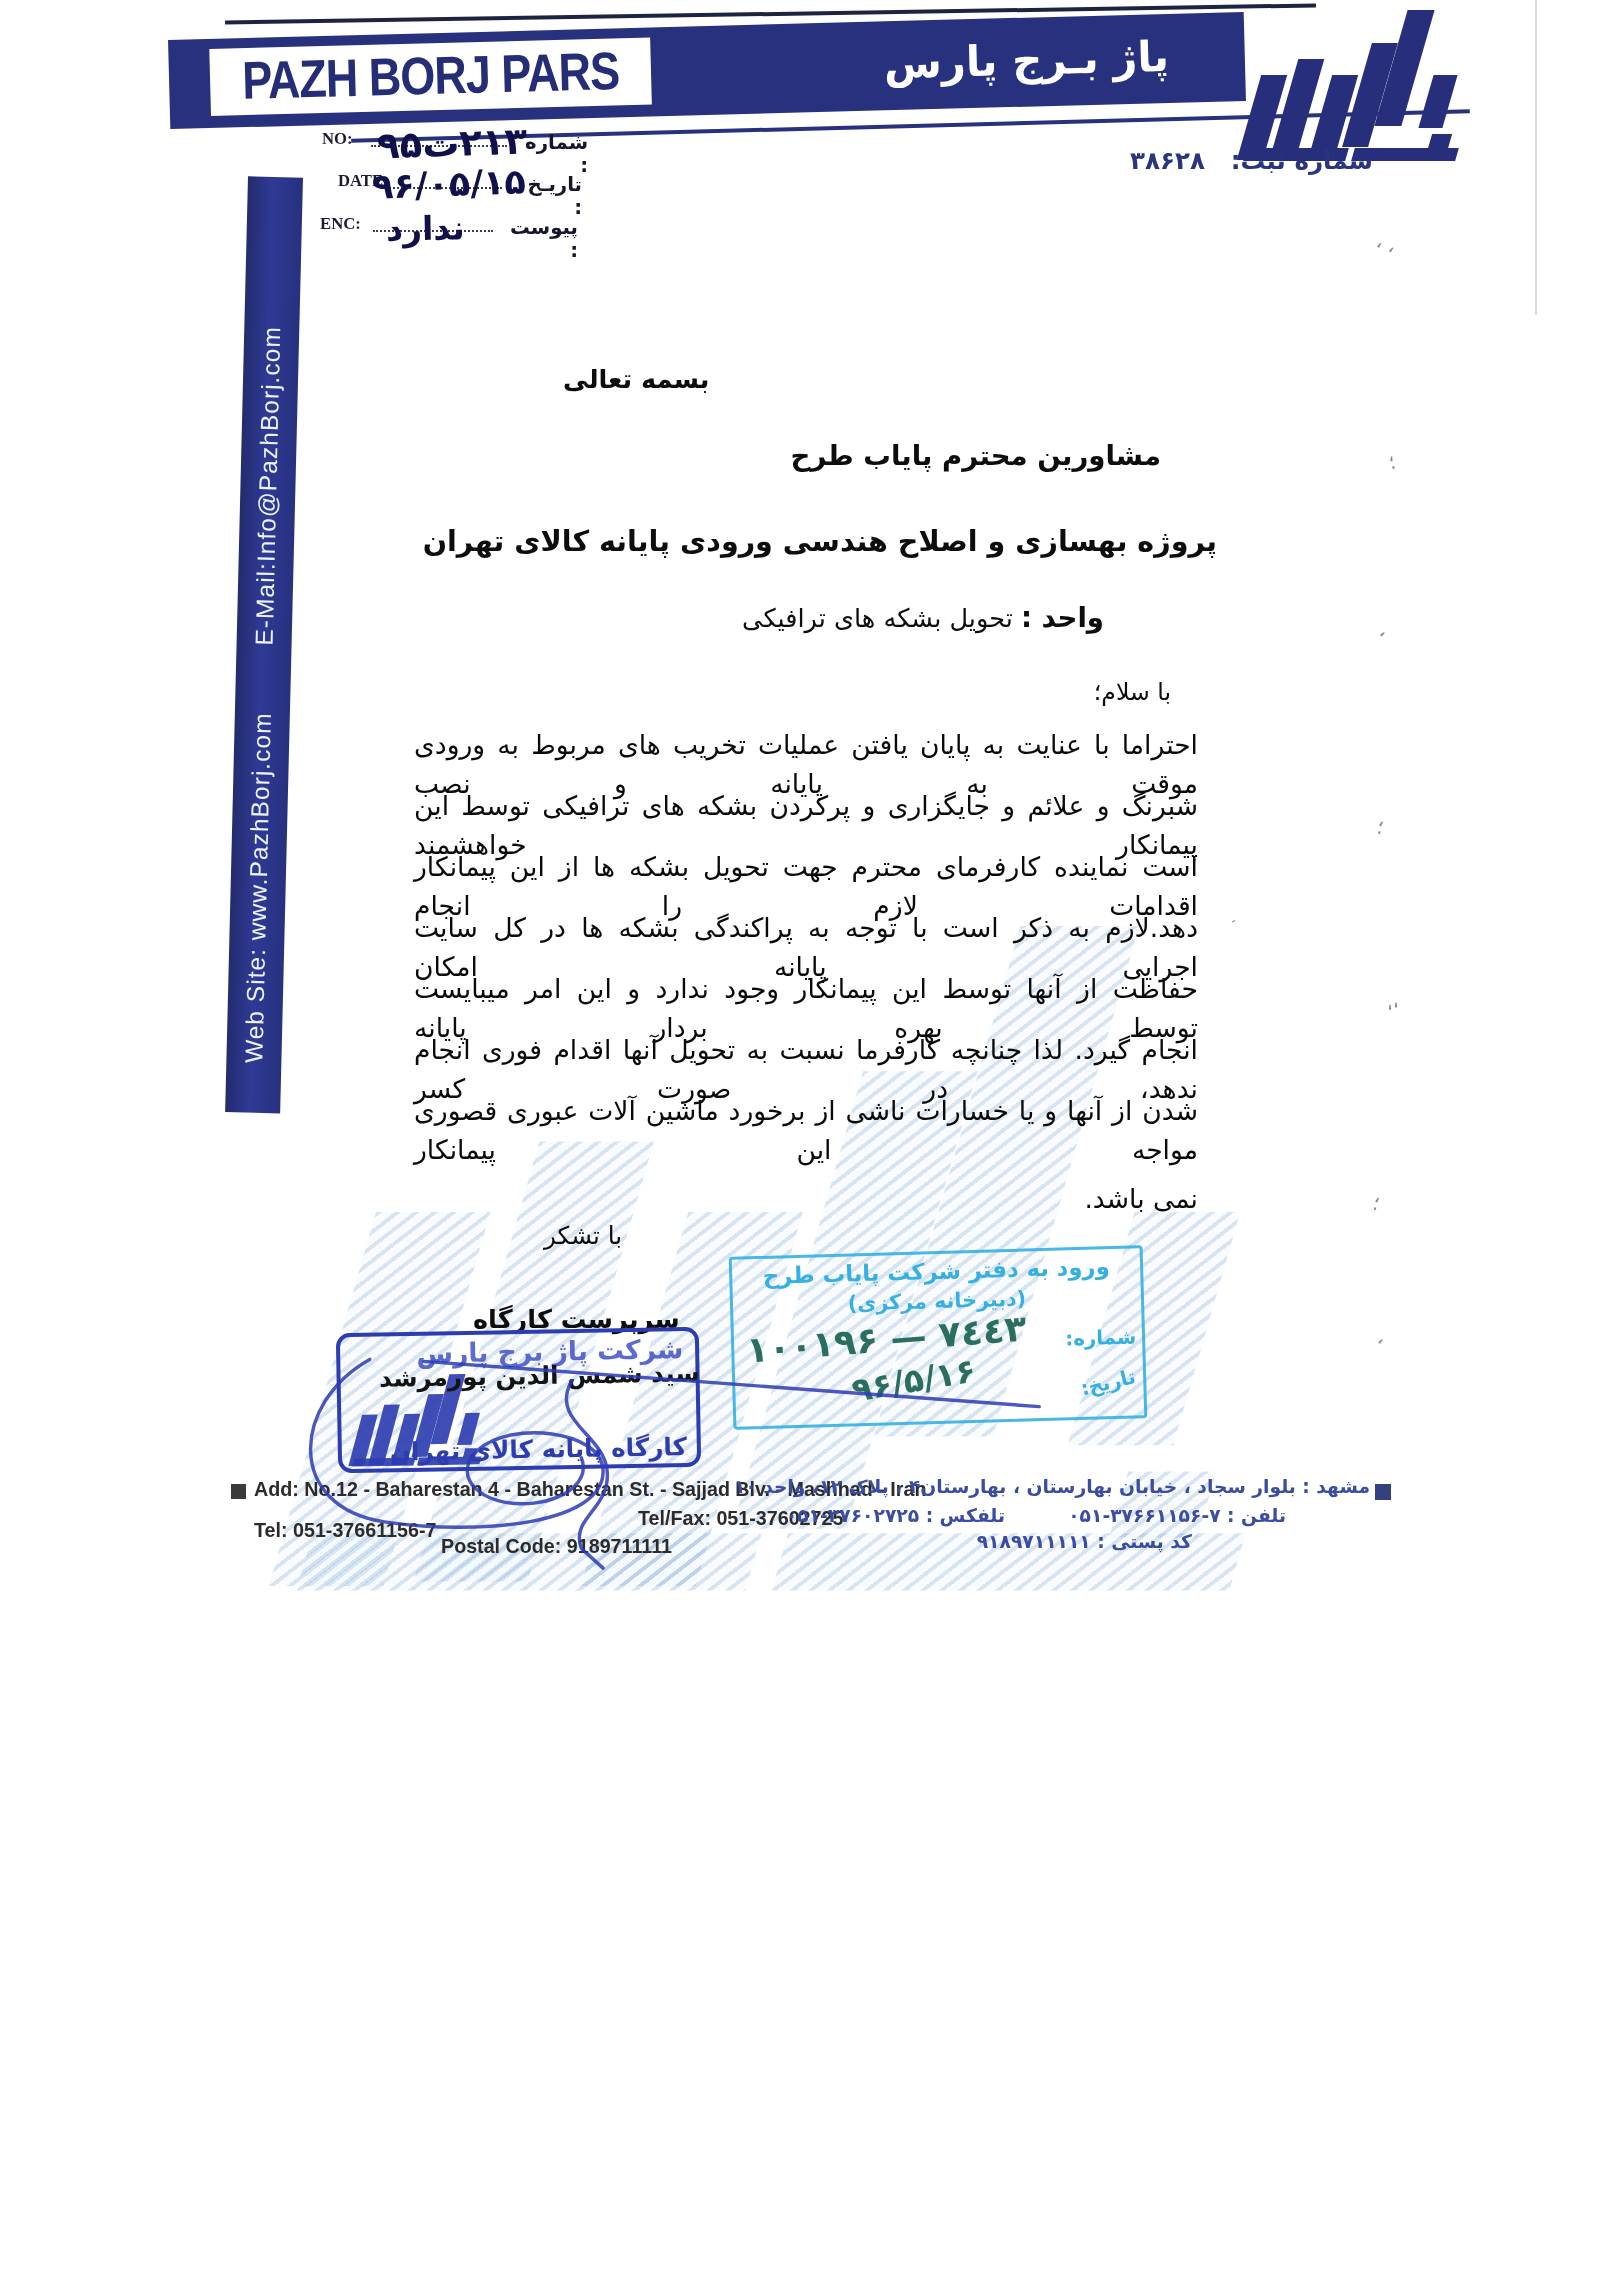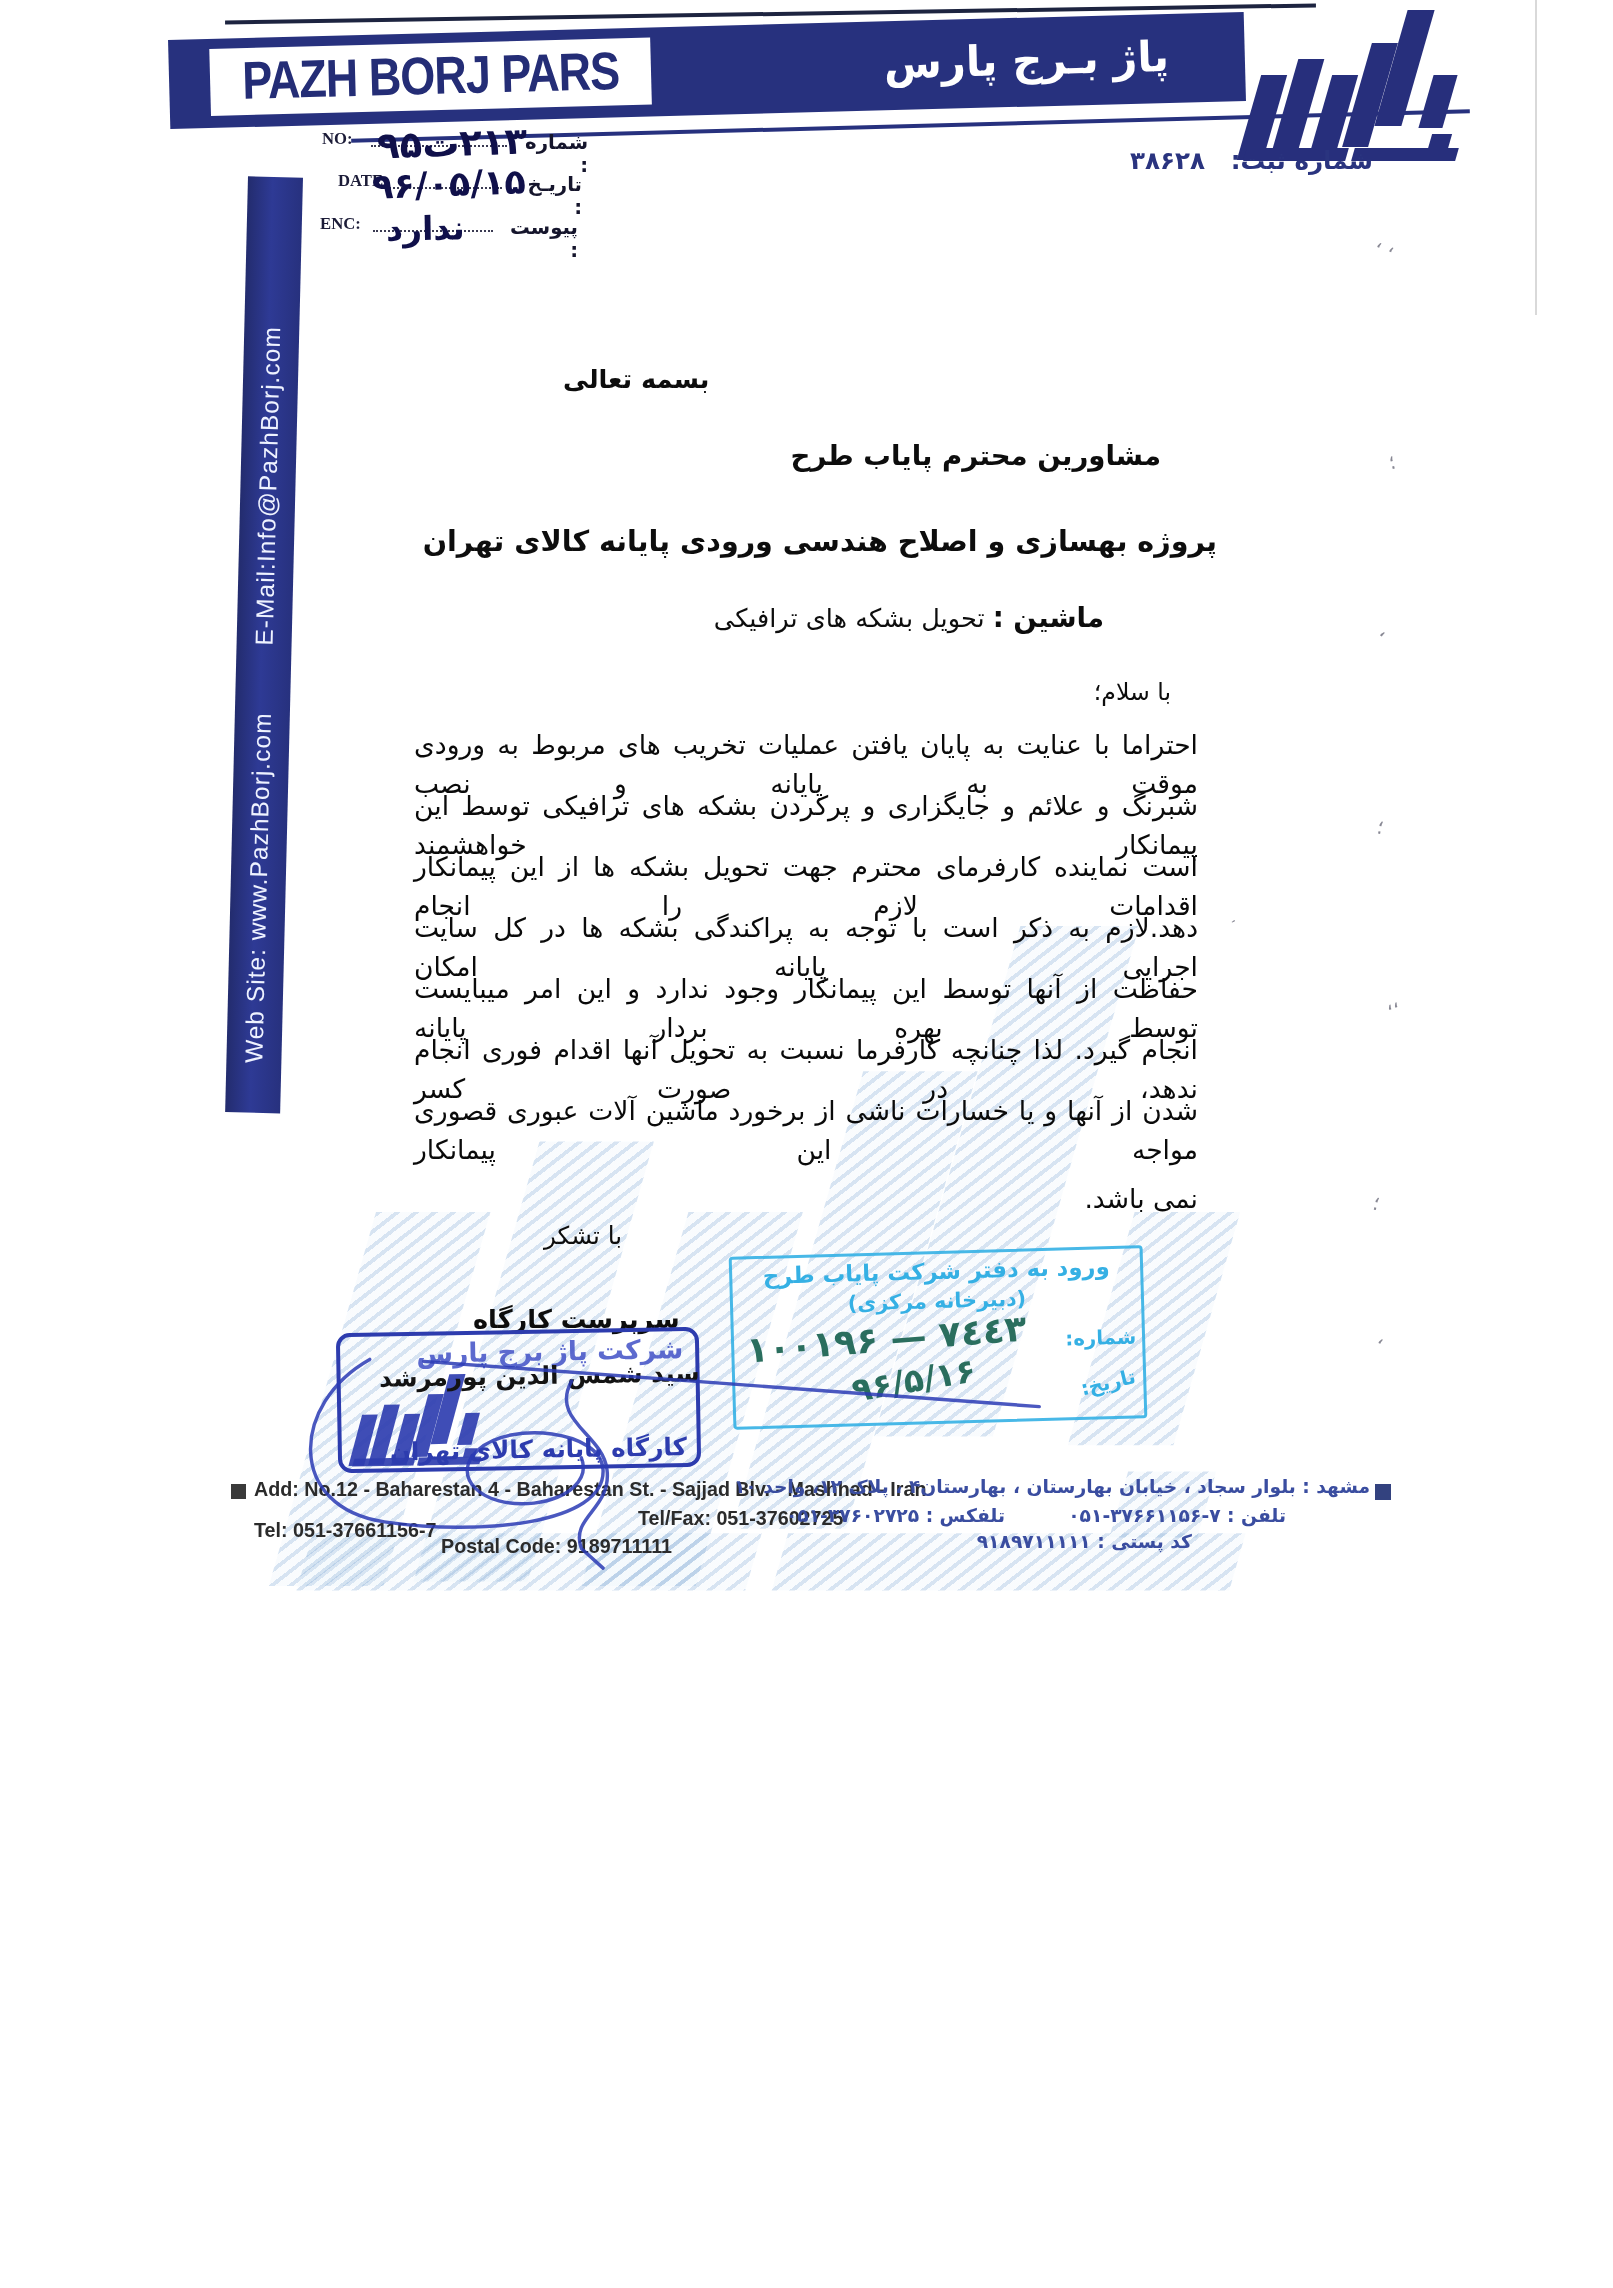--- a/index.html
+++ b/index.html
@@ -165,21 +165,21 @@
 
   <div class="abs strip">
     <span class="strip-email">E-Mail:Info@PazhBorj.com</span>
     <span class="strip-web">Web Site: www.PazhBorj.com</span>
   </div>
 
   <div class="abs invocation rtl nowrap">بسمه تعالی</div>
   <div class="abs addressee rtl nowrap">مشاورین محترم پایاب طرح</div>
   <div class="abs project rtl nowrap">پروژه بهسازی و اصلاح هندسی ورودی پایانه کالای تهران</div>
   <div class="abs subject rtl nowrap">
-    <span class="lbl">ماشین :</span>
+    <span class="lbl">واحد :</span>
     <span>تحویل بشکه های ترافیکی</span>
   </div>
   <div class="abs salutation rtl nowrap">با سلام؛</div>
 
   <div class="abs body-line just" style="top:725px;">احتراما با عنایت به پایان یافتن عملیات تخریب های مربوط به ورودی موقت به پایانه و نصب</div>
   <div class="abs body-line just" style="top:786px;">شبرنگ و علائم و جایگزاری و پرکردن بشکه های ترافیکی توسط این پیمانکار خواهشمند</div>
   <div class="abs body-line just" style="top:847px;">است نماینده کارفرمای محترم جهت تحویل بشکه ها از این پیمانکار اقدامات لازم را انجام</div>
   <div class="abs body-line just" style="top:908px;">دهد.لازم به ذکر است با توجه به پراکندگی بشکه ها در کل سایت اجرایی پایانه امکان</div>
   <div class="abs body-line just" style="top:969px;">حفاظت از آنها توسط این پیمانکار وجود ندارد و این امر میبایست توسط بهره بردار پایانه</div>
   <div class="abs body-line just" style="top:1030px;">انجام گیرد. لذا چنانچه کارفرما نسبت به تحویل آنها اقدام فوری انجام ندهد، در صورت کسر</div>

